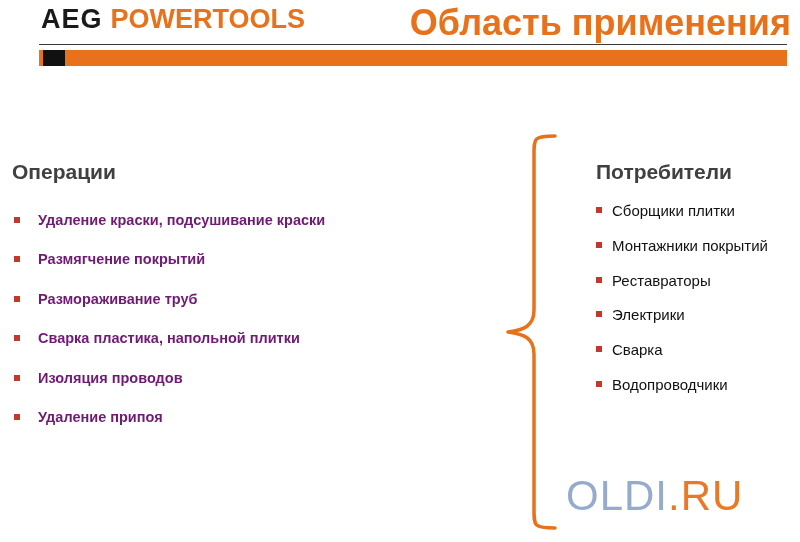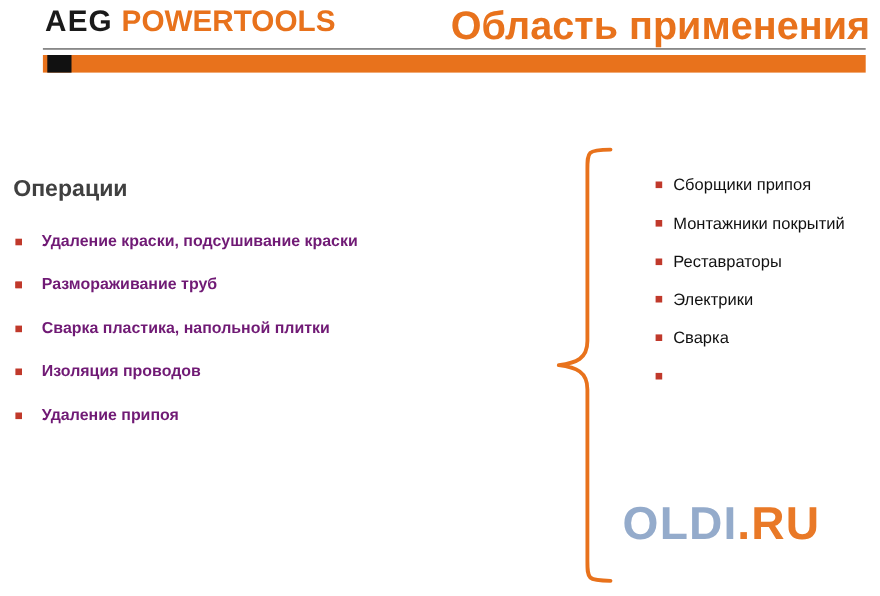--- a/index.html
+++ b/index.html
@@ -151,23 +151,23 @@
     top: 5px;
     width: 6px;
     height: 6px;
     background: #C0392B;
   }
 
   
   .watermark {
     position: absolute;
     left: 566px;
-    top: 452px;
+    top: 472px;
     font-size: 42px;
-    font-weight: bold;
+    font-weight: normal;
     letter-spacing: 1px;
     white-space: nowrap;
     opacity: 0.95;
   }
   .wm-o  { color: #8FA7C9; }
   .wm-dot{ color: #E8721C; }
   .wm-r  { color: #E8721C; }
 </style>
 </head>
 <body>
@@ -184,20 +184,21 @@
 
 <div class="left-col">
   <div class="col-title">Операции</div>
   <ul class="op-list">
     <li>
       <span class="sq"></span>
       <span>Удаление краски, подсушивание краски</span>
     </li>
     <li>
       <span class="sq"></span>
+      <span>Размягчение покрытий</span>
     </li>
     <li>
       <span class="sq"></span>
       <span>Размораживание труб</span>
     </li>
     <li>
       <span class="sq"></span>
       <span> Сварка пластика, напольной плитки</span>
     </li>
     <li>
@@ -211,42 +212,44 @@
   </ul>
 </div>
 
 <div class="brace">
   <svg width="62" height="400" viewBox="0 0 62 400" xmlns="http://www.w3.org/2000/svg">
     <path d="M55 4 C34 4 34 6 34 22 L34 178 C34 194 24 198 8 200 C24 202 34 206 34 222 L34 378 C34 394 34 396 55 396" fill="none" stroke="#E8721C" stroke-width="3.5" stroke-linecap="round" stroke-linejoin="round"></path>
   </svg>
 </div>
 
 <div class="right-col">
+  <div class="col-title">Потребители</div>
   <ul class="cons-list">
     <li>
       <span class="sq"></span>
-      <span>Сборщики припоя</span>
+      <span>Сборщики плитки</span>
     </li>
     <li>
       <span class="sq"></span>
       <span>Монтажники покрытий</span>
     </li>
     <li>
       <span class="sq"></span>
       <span>Реставраторы</span>
     </li>
     <li>
       <span class="sq"></span>
       <span>Электрики</span>
     </li>
     <li>
       <span class="sq"></span>
       <span>Сварка</span>
     </li>
     <li>
       <span class="sq"></span>
+      <span>Водопроводчики</span>
     </li>
   </ul>
 </div>
 
 <div class="watermark">
   <span class="wm-o">OLDI</span><span class="wm-dot">.</span><span class="wm-r">RU</span>
 </div>
 
 </body></html>

